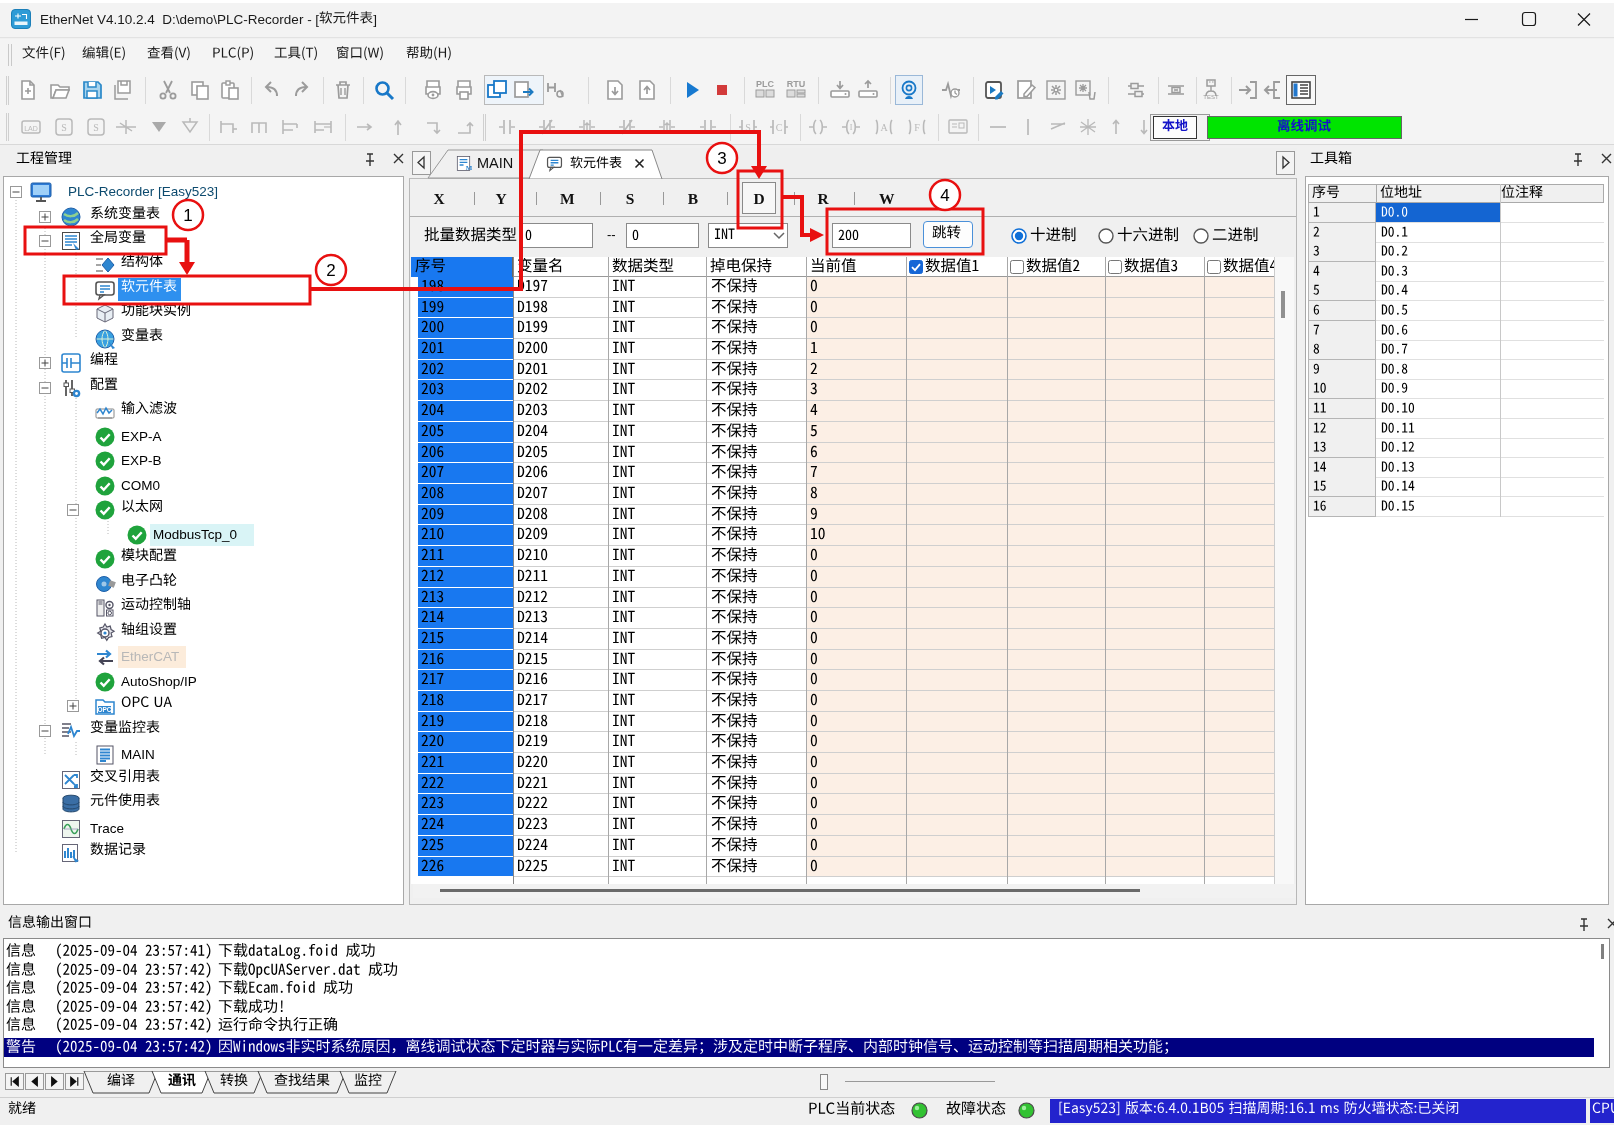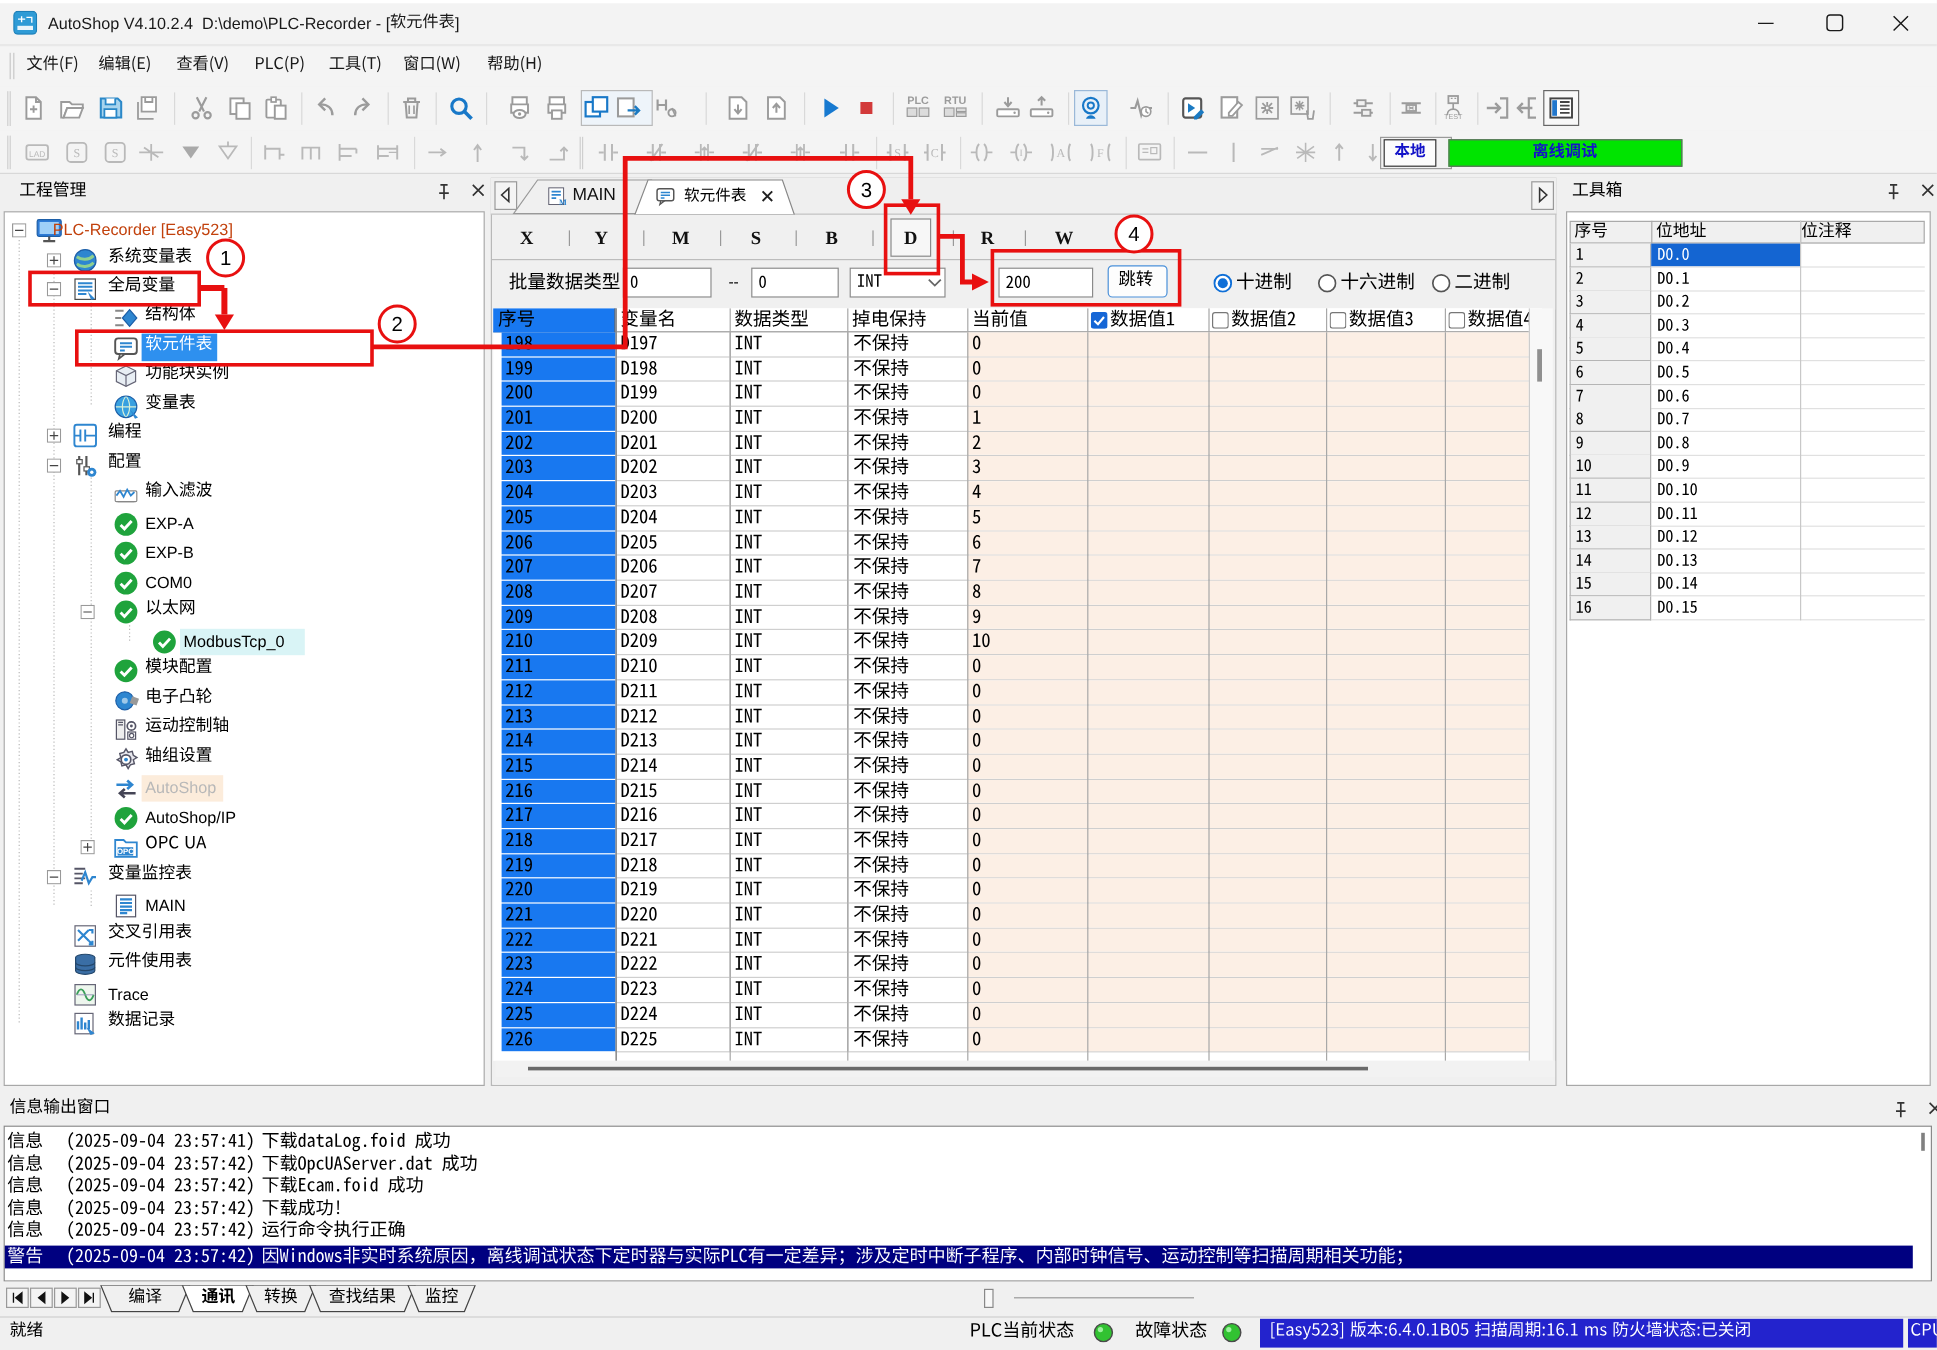--- a/index.html
+++ b/index.html
@@ -272,21 +272,21 @@
       <path id="r95ed" d="M22 41V215H41V41ZM26 -3C38 8 51 24 57 34L72 24C66 13 52 -2 40 -12ZM141 34V67H60V85H130C113 112 83 138 49 156C53 159 59 165 62 169C94 152 121 128 141 101V170C141 174 140 174 136 175C131 175 117 175 102 174C105 180 108 188 109 192C129 192 142 192 150 189C158 186 160 181 160 170V85H195V67H160V34ZM89 -1V16H210V191C210 195 209 196 205 196C202 196 190 196 178 196C181 200 183 208 184 213C201 214 212 213 219 210C226 207 228 202 228 191V-1Z"></path>
     </defs>
   </svg>
 <div style="position:absolute;left:0px;top:0px;width:1614px;height:3px;background:#fff"></div>
 <div style="position:absolute;left:0px;top:3px;width:1614px;height:35px;background:#f3f3f3;border-bottom:1px solid #e2e2e2"></div>
 <svg style="position:absolute;left:11px;top:9px" width="20" height="20" viewBox="0 0 20 20">
 <rect x="0.5" y="0.5" width="19" height="19" rx="3.5" fill="#2e9bd6" stroke="#1c7fb8"></rect>
 <path d="M4 7h6M7 4.5v5M11 5.5h4.5v4.5" stroke="#fff" fill="none" stroke-width="1.1"></path>
 <rect x="3.5" y="12.5" width="13" height="3.5" fill="#fff" opacity="0.9"></rect>
   </svg>
-<div style="position:absolute;left:40px;top:8px;height:22px;display:flex;align-items:center;font:13.5px 'Liberation Sans';color:#191919;white-space:pre"><span>AutoShop V4.10.2.4  D:\demo\PLC-Recorder - [</span><svg style="overflow:visible;display:block" width="54.0" height="13.5" viewBox="0 0 1000 250">
+<div style="position:absolute;left:40px;top:8px;height:22px;display:flex;align-items:center;font:13.5px 'Liberation Sans';color:#191919;white-space:pre"><span>EtherNet V4.10.2.4  D:\demo\PLC-Recorder - [</span><svg style="overflow:visible;display:block" width="54.0" height="13.5" viewBox="0 0 1000 250">
       <g fill="#191919">
         <use href="#r8f6f"></use>
         <use href="#r5143" x="250"></use>
         <use href="#r4ef6" x="500"></use>
         <use href="#r8868" x="750"></use>
       </g>
     </svg><span>]</span></div>
 <svg style="position:absolute;left:1458px;top:10px" width="150" height="18" viewBox="0 0 150 18">
 <path d="M7 9.5h13" stroke="#1a1a1a" stroke-width="1.2"></path>
 <rect x="64.5" y="2.5" width="13" height="13" rx="2.5" fill="none" stroke="#1a1a1a" stroke-width="1.2"></rect>
@@ -747,21 +747,21 @@
   </svg>
 <svg style="position:absolute;left:10px;top:186px" width="12" height="12" viewBox="0 0 12 12">
     <rect x="0.5" y="0.5" width="11" height="11" fill="#fff" stroke="#999"></rect>
     <path d="M2.5 6h7" stroke="#444"></path>
   </svg>
 <svg style="position:absolute;left:30px;top:181px" width="22" height="22" viewBox="0 0 22 22">
     <rect x="1" y="2" width="20" height="14" rx="1.5" fill="#2e7bd6" stroke="#1d5fa8"></rect>
     <rect x="3" y="4" width="16" height="10" fill="#9fd0f8"></rect>
     <path d="M11 16v3M6 20h10" stroke="#555" stroke-width="1.8" fill="none"></path>
   </svg>
-<div style="position:absolute;left:44px;top:184px;font:13.5px 'Liberation Sans',sans-serif;color:#c2410c;white-space:pre;">PLC-Recorder [Easy523]</div>
+<div style="position:absolute;left:68px;top:184px;font:13.5px 'Liberation Sans',sans-serif;color:#0c4a6e;white-space:pre;">PLC-Recorder [Easy523]</div>
 <svg style="position:absolute;left:39px;top:211px" width="12" height="12" viewBox="0 0 12 12">
     <rect x="0.5" y="0.5" width="11" height="11" fill="#fff" stroke="#999"></rect>
     <path d="M2.5 6h7M6 2.5v7" stroke="#444"></path>
   </svg>
 <svg style="position:absolute;left:60px;top:206px" width="22" height="22" viewBox="0 0 22 22">
     <circle cx="11" cy="11" r="9" fill="#2e86d0"></circle>
     <path d="M4 8c4 3 10 3 14-1M4 14c4 3 10 3 14-1" stroke="#8fd08f" stroke-width="2.5" fill="none"></path>
     <circle cx="11" cy="11" r="9" fill="none" stroke="#1d5fa8"></circle>
   </svg>
 <svg style="position:absolute;overflow:visible;left:90px;top:207px;" width="70.0" height="14" viewBox="0 0 1250 250">
@@ -974,21 +974,21 @@
       <use href="#r7ec4" x="250"></use>
       <use href="#r8bbe" x="500"></use>
       <use href="#r7f6e" x="750"></use>
     </g>
   </svg>
 <svg style="position:absolute;left:94px;top:646px" width="22" height="22" viewBox="0 0 22 22">
     <path d="M3 8h12M12 4.5L16 8l-4 3.5" fill="none" stroke="#2e86d0" stroke-width="2.2"></path>
     <path d="M19 15H7M10 11.5L6 15l4 3.5" fill="none" stroke="#445" stroke-width="2.2"></path>
   </svg>
 <div style="position:absolute;left:118px;top:646px;width:68px;height:22px;background:#fcecdb"></div>
-<div style="position:absolute;left:121px;top:649px;font:13.5px 'Liberation Sans',sans-serif;color:#b8b8b8;white-space:pre;">AutoShop</div>
+<div style="position:absolute;left:121px;top:649px;font:13.5px 'Liberation Sans',sans-serif;color:#b8b8b8;white-space:pre;">EtherCAT</div>
 <svg style="position:absolute;left:94px;top:671px" width="22" height="22" viewBox="0 0 22 22">
     <circle cx="11" cy="11" r="9.5" fill="#1fa33c"></circle>
     <path d="M6.5 11.5l3.2 3.2 6-6.5" stroke="#fff" stroke-width="2.4" fill="none"></path>
   </svg>
 <div style="position:absolute;left:121px;top:674px;font:13.5px 'Liberation Sans',sans-serif;color:#000;white-space:pre;">AutoShop/IP</div>
 <svg style="position:absolute;left:67px;top:700px" width="12" height="12" viewBox="0 0 12 12">
     <rect x="0.5" y="0.5" width="11" height="11" fill="#fff" stroke="#999"></rect>
     <path d="M2.5 6h7M6 2.5v7" stroke="#444"></path>
   </svg>
 <svg style="position:absolute;left:94px;top:695px" width="22" height="22" viewBox="0 0 22 22">

